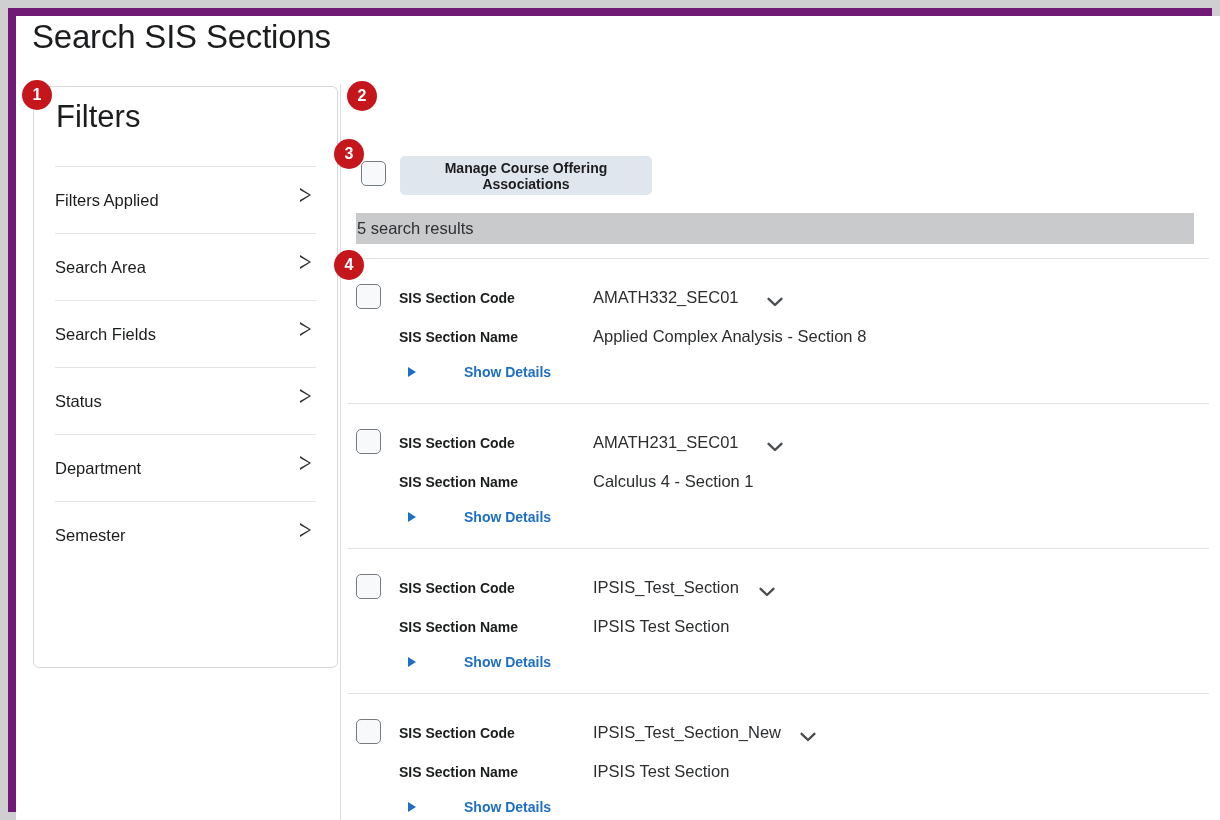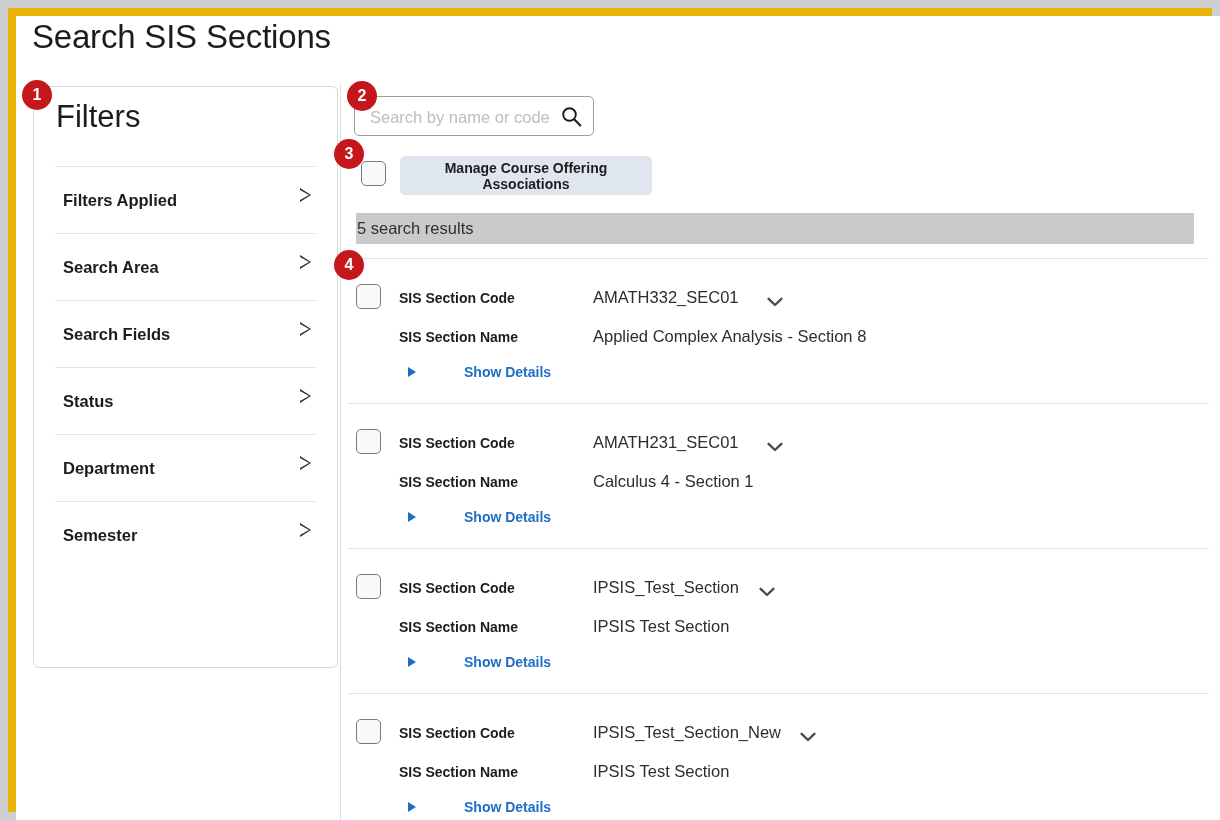--- a/index.html
+++ b/index.html
@@ -16,21 +16,21 @@
   }
 
   
   #page-frame {
     position: absolute;
     left: 0; top: 0;
     width: 1220px;
     height: 820px;
     box-sizing: border-box;
     border: 8px solid #cfcfd1;
-    background: #eab308;
+    background: #701a75;
   }
   #page-inner {
     position: absolute;
     left: 8px; top: 8px;
     width: 1204px;
     height: 804px;
     background: #ffffff;
     overflow: hidden;
   }
 
@@ -78,25 +78,24 @@
     height: 67px;
     margin: 0 21px;
     border-top: 1px solid #e3e6e8;
     display: flex;
     align-items: center;
     cursor: pointer;
   }
   .filter-item.tall { height: 97px; }
   .filter-label {
     font-size: 16.5px;
-    font-weight: bold;
+    font-weight: normal;
     color: #1b1c1d;
     line-height: 1.22;
     max-width: 200px;
-    margin-left: 8px;
   }
   .filter-arrow {
     position: absolute;
     right: 5px;
     top: 21px;
     width: 0; height: 0;
     border-left: 11px solid #2b2d2f;
     border-top: 7px solid transparent;
     border-bottom: 7px solid transparent;
   }
@@ -337,29 +336,20 @@
           <span class="filter-arrow"></span>
           <span class="filter-arrow-inner"></span>
         </div>
 
 
       </div>
     </div>
 
     <div id="content-divider"></div>
 
-    <div id="search-box">
-      <input id="search-input" type="text" placeholder="Search by name or code" style="">
-      <span id="search-icon">
-        <svg width="21" height="21" viewBox="0 0 21 21">
-          <circle cx="8.5" cy="8.5" r="6.3" fill="none" stroke="#1b1c1d" stroke-width="1.9"></circle>
-          <line x1="13.2" y1="13.2" x2="19.3" y2="19.5" stroke="#1b1c1d" stroke-width="2.1" stroke-linecap="round"></line>
-        </svg>
-      </span>
-    </div>
 
     <div id="select-all-checkbox" class="cb"></div>
 
     <button id="manage-button">Manage Course Offering Associations</button>
 
     <div id="results-count-bar">
       <span id="results-count-text">5 search results</span>
     </div>
 
     <div id="results-list">

